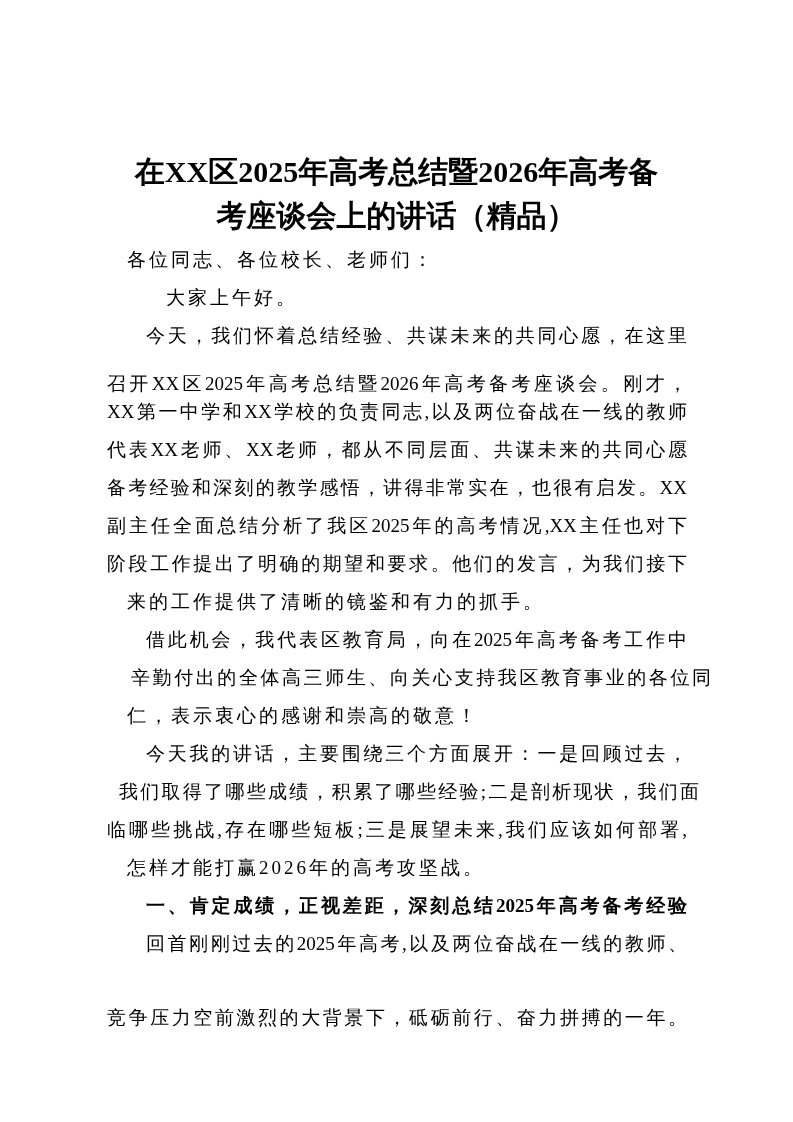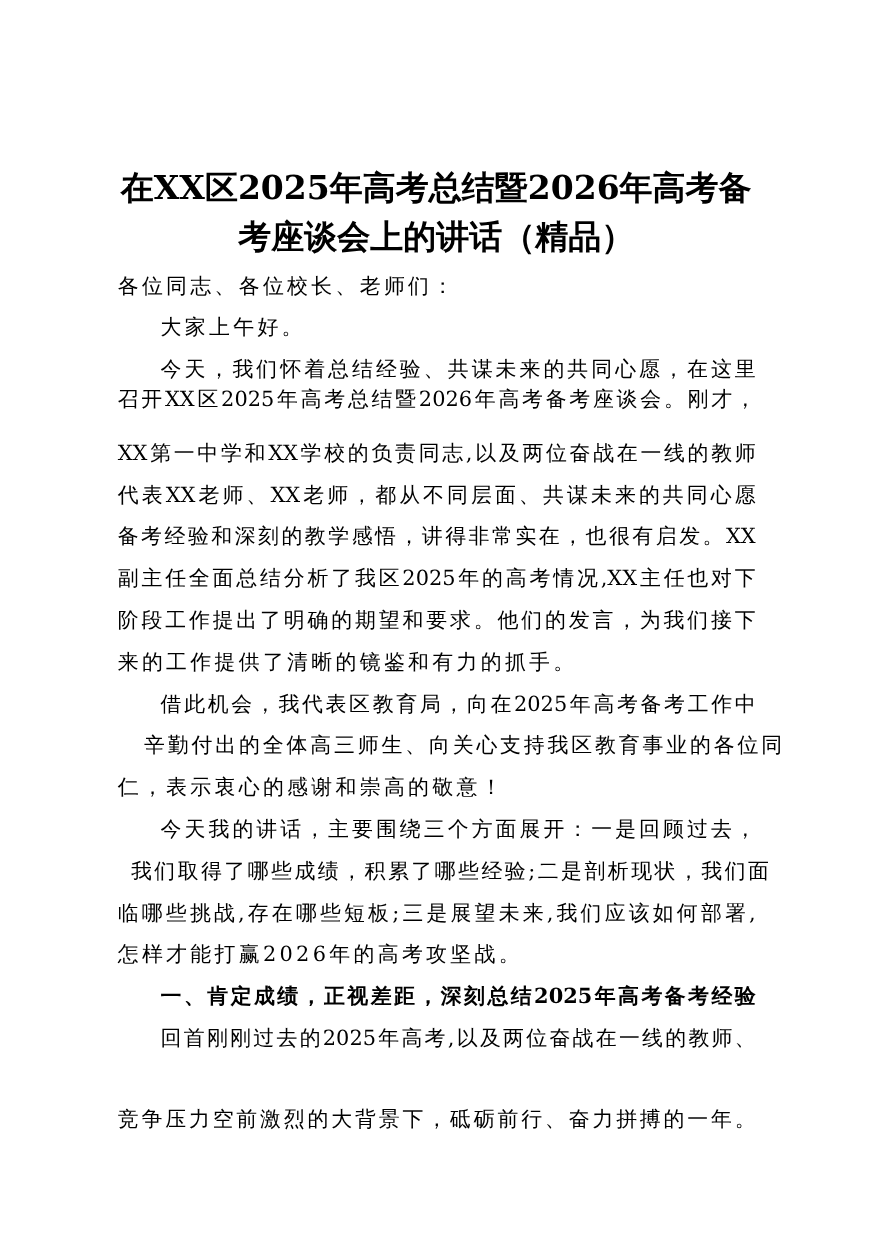--- a/index.html
+++ b/index.html
@@ -14,20 +14,21 @@
       overflow: hidden;
       color: #000000;
       font-family: "DejaVu Serif", "Liberation Serif", serif;
     }
     .page {
       position: absolute;
       left: 0; top: 0;
       width: 793px;
       height: 1009px;
       background: #ffffff;
+      font-family: Liberation Serif, serif;
     }
     .title {
       position: absolute;
       left: 100px;
       width: 593px;
       text-align: center;
       font-weight: bold;
       font-size: 30px;
       line-height: 44px;
       letter-spacing: 0px;
@@ -42,36 +43,37 @@
       font-size: 19px;
       line-height: 24px;
       white-space: nowrap;
       text-align: justify;
       text-align-last: justify;
     }
     .line.short {
       text-align: center;
       text-align-last: left;
       letter-spacing: 3px;
+      margin-left: 20px;
     }
     .line.indent { left: 146px; width: 541px; }
     .line.bold { font-weight: bold; }
   </style>
 </head>
 <body>
 
 <div class="page">
   <div class="title l1">在XX区2025年高考总结暨2026年高考备</div>
   <div class="title l2">考座谈会上的讲话（精品）</div>
 
   <div id="body-lines">
       <div class="line short" style="top: 248px;">各位同志、各位校长、老师们：</div>
       <div class="line indent short" style="top: 286px;">大家上午好。</div>
       <div class="line indent" style="top: 324px;">今天，我们怀着总结经验、共谋未来的共同心愿，在这里</div>
-      <div class="line" style="top: 351px;">召开XX区2025年高考总结暨2026年高考备考座谈会。刚才，</div>
+      <div class="line" style="top: 372px;">召开XX区2025年高考总结暨2026年高考备考座谈会。刚才，</div>
       <div class="line" style="top: 400px;">XX第一中学和XX学校的负责同志,以及两位奋战在一线的教师</div>
       <div class="line" style="top: 438px;">代表XX老师、XX老师，都从不同层面、共谋未来的共同心愿</div>
       <div class="line" style="top: 476px;">备考经验和深刻的教学感悟，讲得非常实在，也很有启发。XX</div>
       <div class="line" style="top: 514px;">副主任全面总结分析了我区2025年的高考情况,XX主任也对下</div>
       <div class="line" style="top: 552px;">阶段工作提出了明确的期望和要求。他们的发言，为我们接下</div>
       <div class="line short" style="top: 590px;">来的工作提供了清晰的镜鉴和有力的抓手。</div>
       <div class="line indent" style="top: 628px;">借此机会，我代表区教育局，向在2025年高考备考工作中</div>
       <div class="line" style="top: 666px; margin-left: 24px;">辛勤付出的全体高三师生、向关心支持我区教育事业的各位同</div>
       <div class="line short" style="top: 704px;">仁，表示衷心的感谢和崇高的敬意！</div>
       <div class="line indent" style="top: 742px;">今天我的讲话，主要围绕三个方面展开：一是回顾过去，</div>

